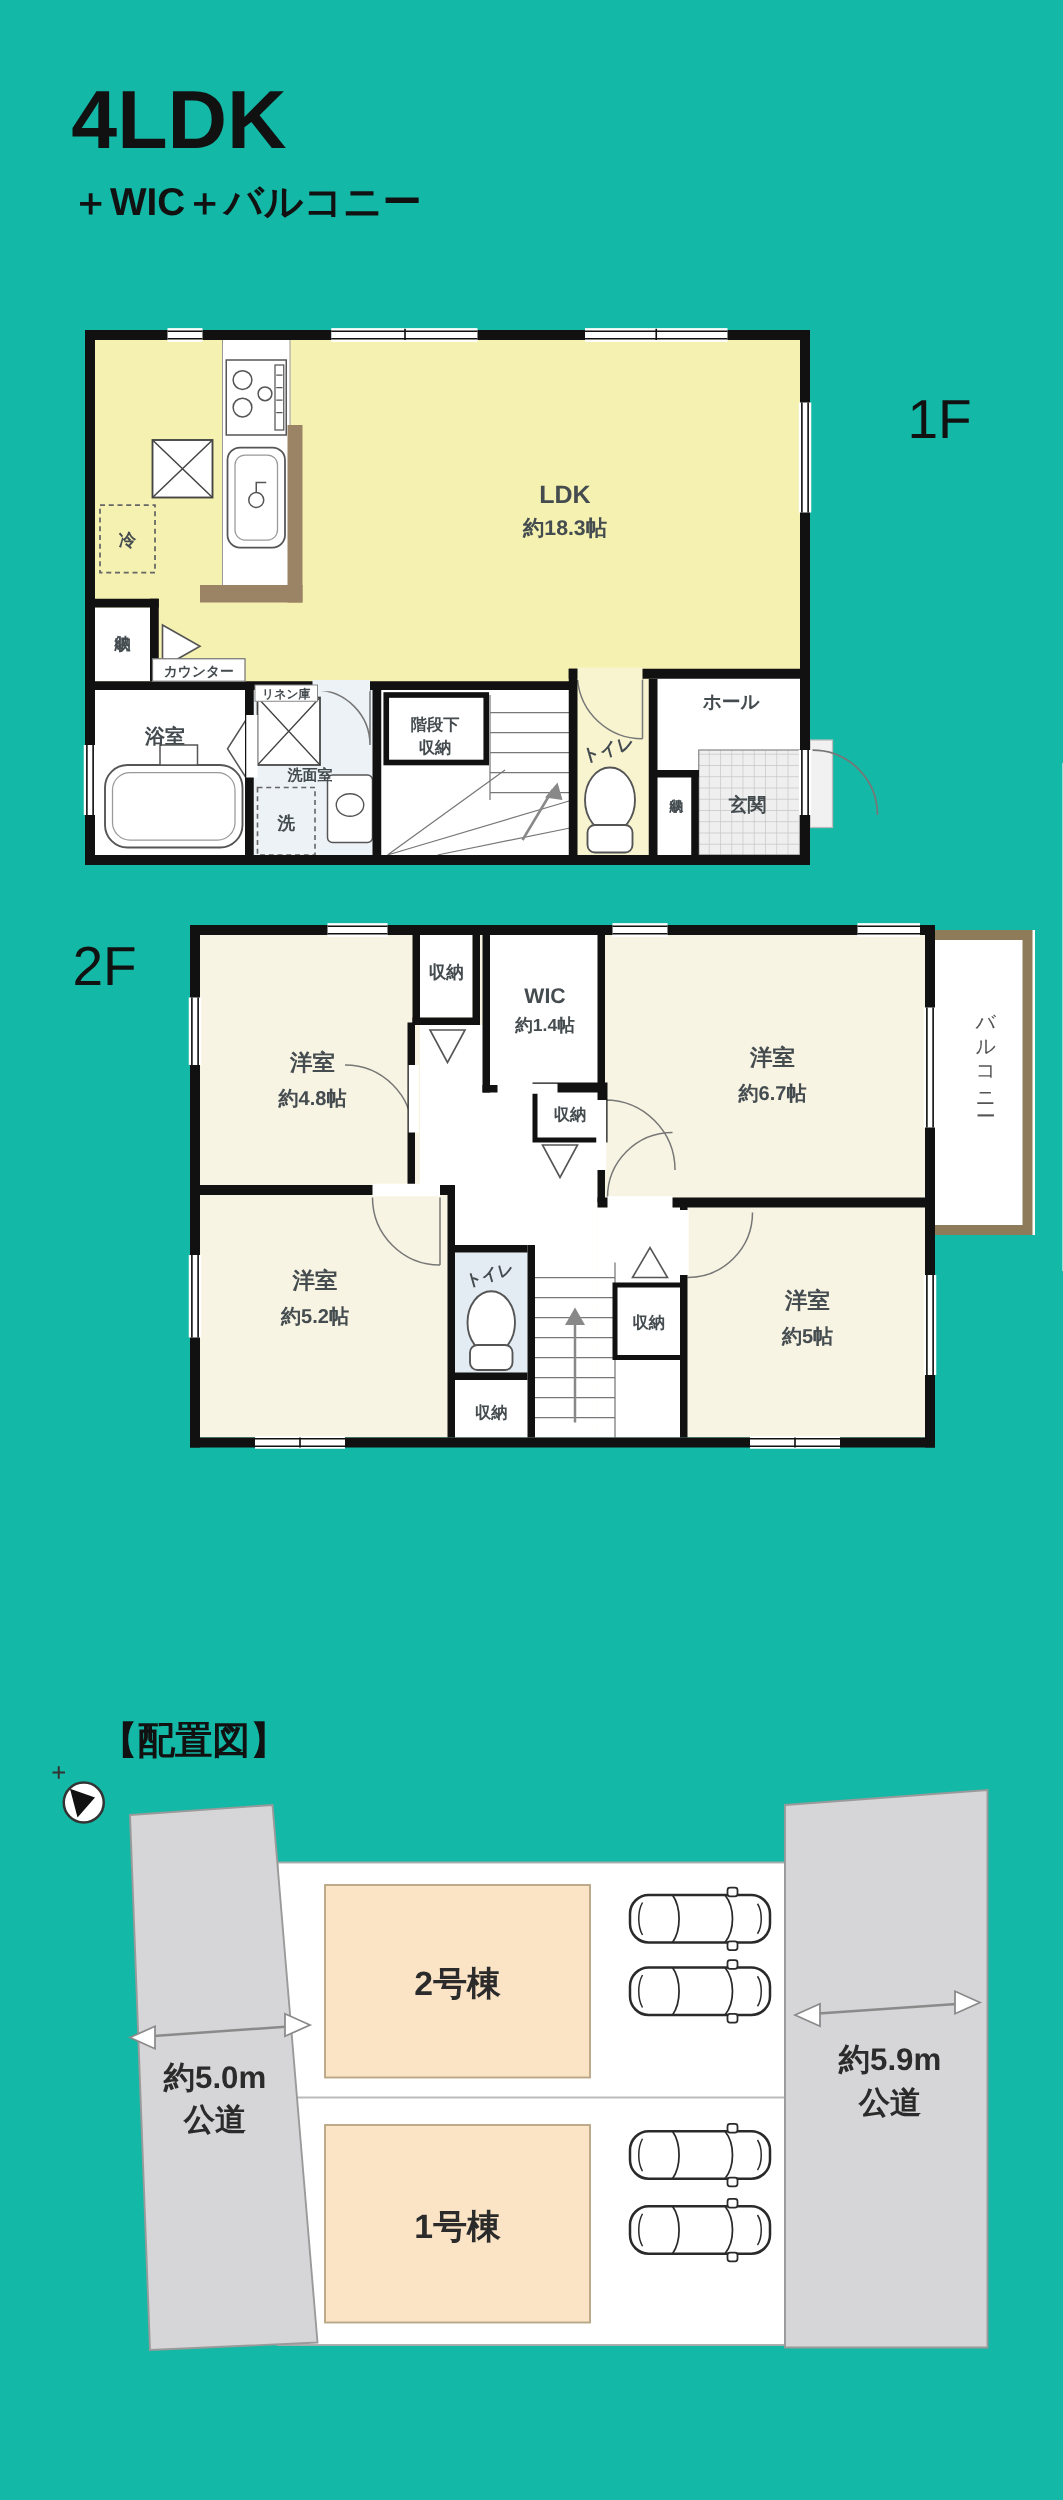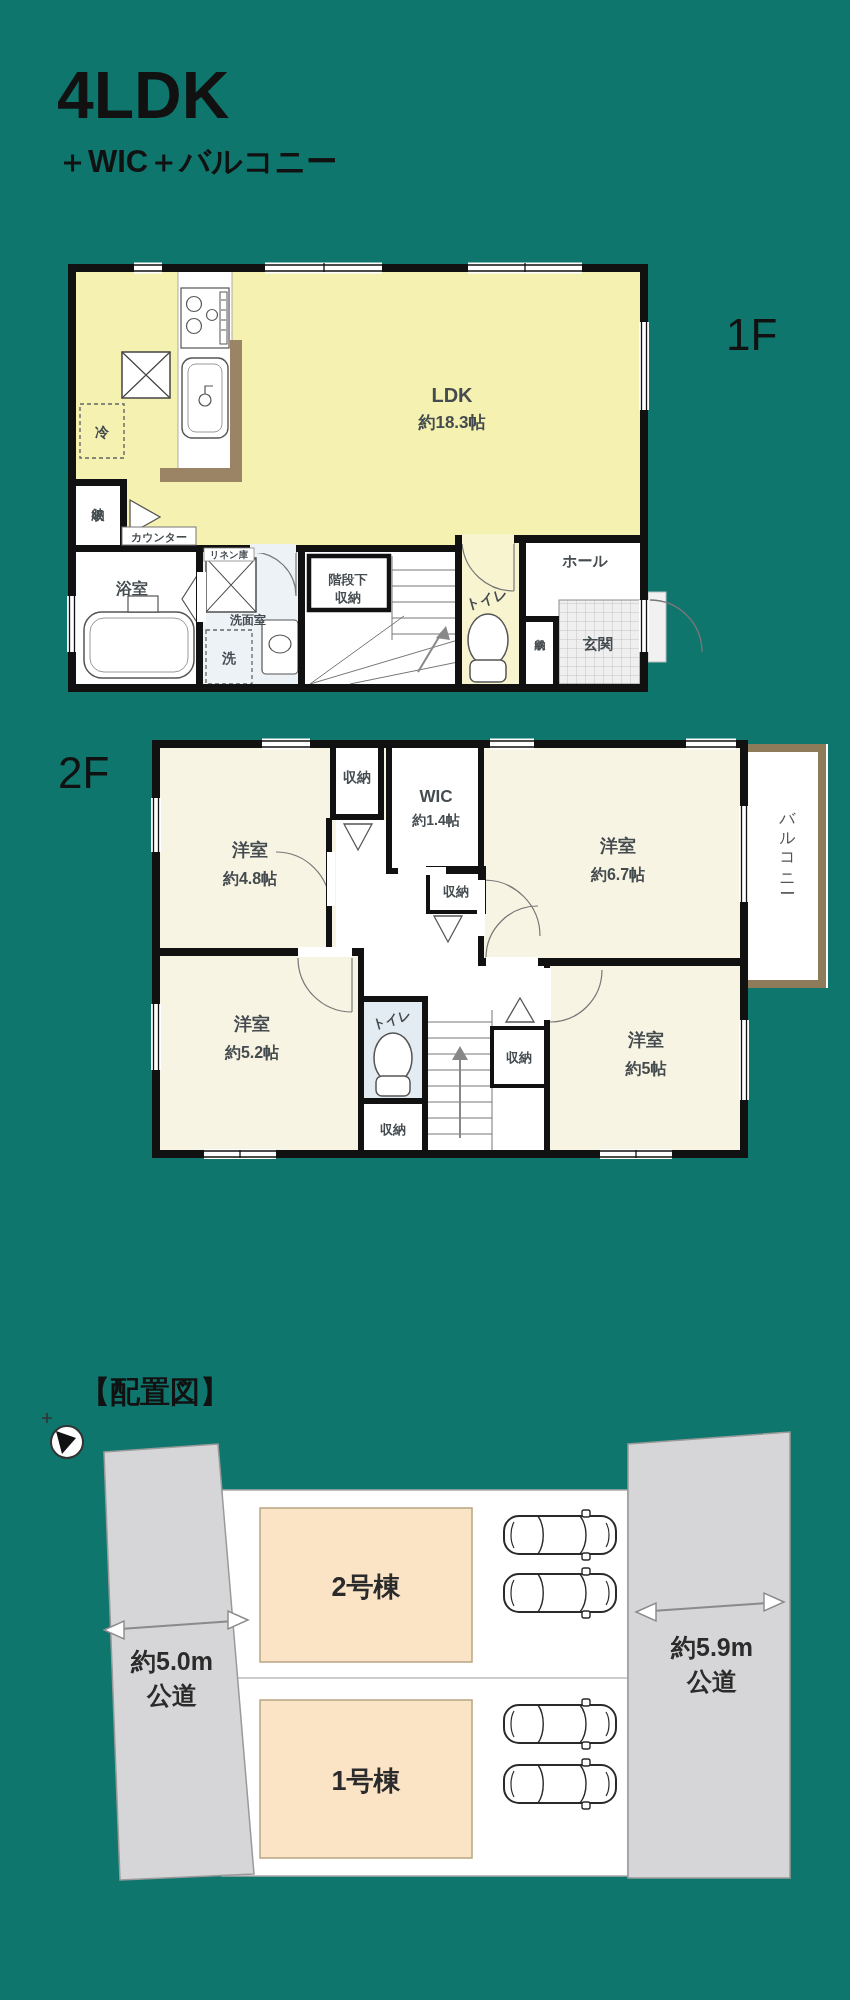--- a/index.html
+++ b/index.html
@@ -1,16 +1,16 @@
 <!DOCTYPE html>
 <html><head>
 <meta charset="utf-8">
 <style>
   html,body{margin:0;padding:0;background:#ffffff;}
-  .page{position:relative;width:850px;height:2000px;background:#0f766e;overflow:hidden;
+  .page{position:relative;width:850px;height:2000px;background:#14b8a6;overflow:hidden;
         font-family:"Liberation Sans","DejaVu Sans",sans-serif;}
   svg{position:absolute;left:0;top:0;}
   text{font-family:"Liberation Sans","DejaVu Sans",sans-serif;}
   .room-label{fill:#454c50;font-weight:bold;}
   .tiny-label{fill:#454c50;font-weight:bold;}
   .site-label{fill:#2b2b2b;font-weight:bold;}
 </style>
 </head>
 <body>
 

